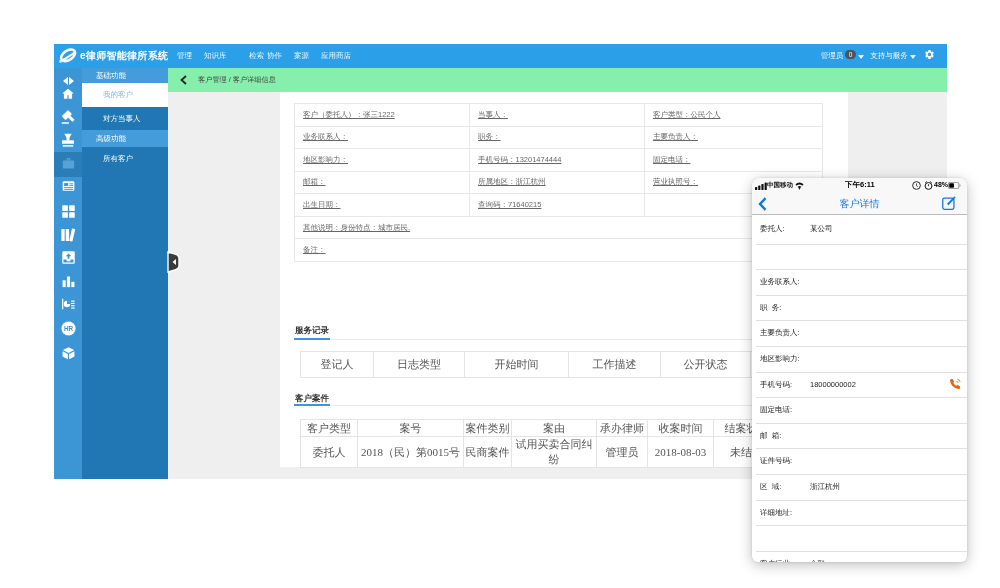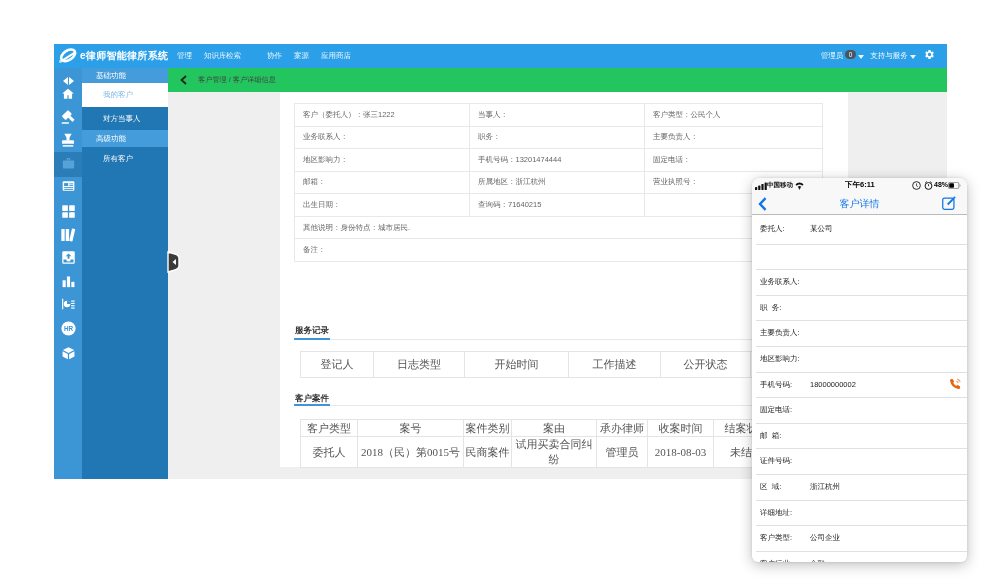--- a/index.html
+++ b/index.html
@@ -16,29 +16,29 @@
   .badge0 { display:inline-block; background:#4a5560; color:#fff; border-radius:5px; font-size:6.5px; padding:0 3.5px; line-height:9px; height:9px; position:relative; top:-1px; }
   .caret { display:inline-block; width:0; height:0; border-left:3px solid transparent; border-right:3px solid transparent; border-top:4px solid #eaf6ff; position:relative; top:1px; margin-left:2px; }
 
   
   #icol { position:absolute; left:0; top:24px; width:28px; height:411px; background:#3c96d6; }
   #mcol { position:absolute; left:28px; top:24px; width:86px; height:411px; background:#2077b4; }
   .mrow { position:absolute; left:0; width:86px; color:#fff; font-size:7.5px; }
   .icn { position:absolute; left:0; width:28px; text-align:center; }
 
   
-  #bc { position:absolute; left:114px; top:24px; width:779px; height:24px; background:#22c55e; font-size:7.5px; color:#444; line-height:24px; }
+  #bc { position:absolute; left:114px; top:24px; width:779px; height:24px; background:#86efac; font-size:7.5px; color:#444; line-height:24px; }
 
   
   #content { position:absolute; left:114px; top:48px; width:779px; height:387px; background:#efefef; }
   #card { position:absolute; left:112px; top:0; width:568px; height:375px; background:#fff; }
 
   table { border-collapse:collapse; }
   .ft { font-size:7.5px; color:#666; }
-  .ft td { border:1px solid #e8e8e8; padding:0 0 0 8px; height:22.57px; }
+  .ft td { border:1px solid #e8e8e8; padding:0 0 0 8px; height:22.57px;text-decoration:underline; }
   .ct { font-size:11px; color:#555;font-family:Liberation Serif, serif; }
   .ct td { border:1px solid #e4e4e4; text-align:center; }
 
   .sect { font-size:8.5px; font-weight:bold; color:#333; }
   .sline { position:absolute; height:1px; background:#e8e8e8; }
   .bline { position:absolute; height:2px; background:#3e96d6; }
 
   
   #phone { position:absolute; left:752px; top:178px; width:215px; height:384px; background:#fff; border-radius:8px 8px 6px 6px; box-shadow:0 3px 14px rgba(0,0,0,.25), 0 0 3px rgba(0,0,0,.12); overflow:hidden; }
   #pbar { position:absolute; left:0; top:0; width:215px; height:37px; background:#f8f8f8; border-bottom:1px solid #bbbbbb; }
@@ -55,21 +55,21 @@
       <svg class="abs" style="left:3px;top:1px" width="22" height="22" viewBox="0 0 22 22">
         <g transform="rotate(-34 11 11)" stroke="#fff" fill="none">
           <ellipse cx="11.5" cy="10.5" rx="7.8" ry="4.7" stroke-width="2.6"></ellipse>
           <path d="M4.5 11.5l14 .5" stroke-width="2"></path>
         </g>
         <circle cx="3.5" cy="16.5" r="1.4" fill="#fff" opacity=".75"></circle>
       </svg>
       <div class="title">e律师智能律所系统</div>
       <div class="hmenu" style="left:123px">管理</div>
       <div class="hmenu" style="left:150px">知识库</div>
-      <div class="hmenu" style="left:172px">检索</div>
+      <div class="hmenu" style="left:195px">检索</div>
       <div class="hmenu" style="left:213px">协作</div>
       <div class="hmenu" style="left:240px">案源</div>
       <div class="hmenu" style="left:267px">应用商店</div>
       <div id="hdr-right">管理员 <span class="badge0">0</span><span class="caret"></span>&nbsp;&nbsp;&nbsp;支持与服务<span class="caret"></span>&nbsp;&nbsp;&nbsp;
         <svg width="11" height="11" viewBox="0 0 24 24" style="vertical-align:-2px">
             <path fill="#fff" d="M19.14 12.94c.04-.3.06-.61.06-.94 0-.32-.02-.64-.07-.94l2.03-1.58a.49.49 0 0 0 .12-.61l-1.92-3.32a.488.488 0 0 0-.59-.22l-2.39.96c-.5-.38-1.03-.7-1.62-.94l-.36-2.54a.484.484 0 0 0-.48-.41h-3.84c-.24 0-.43.17-.47.41l-.36 2.54c-.59.24-1.13.57-1.62.94l-2.39-.96c-.22-.08-.47 0-.59.22L2.74 8.87c-.12.21-.08.47.12.61l2.03 1.58c-.05.3-.09.63-.09.94s.02.64.07.94l-2.03 1.58a.49.49 0 0 0-.12.61l1.92 3.32c.12.22.37.29.59.22l2.39-.96c.5.38 1.03.7 1.62.94l.36 2.54c.05.24.24.41.48.41h3.84c.24 0 .44-.17.47-.41l.36-2.54c.59-.24 1.13-.56 1.62-.94l2.39.96c.22.08.47 0 .59-.22l1.92-3.32a.49.49 0 0 0-.12-.61zM12 15.6A3.61 3.61 0 0 1 8.4 12c0-1.98 1.62-3.6 3.6-3.6s3.6 1.62 3.6 3.6-1.62 3.6-3.6 3.6z"></path>
           </svg>
       </div>
     </div>
     <div id="icol">
@@ -337,24 +337,20 @@
     <div class="prow" style="top:270.4px;height:25.6px;line-height:25.6px">
         <span class="plab">证件号码:</span>
       </div>
     <div class="prow" style="top:321.6px;height:25.6px;line-height:25.6px">
         <span class="plab">详细地址:</span>
       </div>
     <div class="prow" style="top:296.0px;height:25.6px;line-height:25.6px">
         <span class="plab">区&nbsp;&nbsp;域:</span>
         <span class="pval">浙江杭州</span>
       </div>
-    <div class="prow" style="top:347.2px;height:25.6px;line-height:25.6px">
-        <span class="plab">客户类型:</span>
-        <span class="pval">公司企业</span>
-      </div>
     <div class="prow" style="top:372.8px;height:25.6px;line-height:25.6px">
         <span class="plab">客户行业:</span>
         <span class="pval">金融</span>
       </div>
     <div class="psep" style="top:65.6px"></div>
     <div class="psep" style="top:91.2px"></div>
     <div class="psep" style="top:116.8px"></div>
     <div class="psep" style="top:142.4px"></div>
     <div class="psep" style="top:168.0px"></div>
     <div class="psep" style="top:193.6px"></div>

